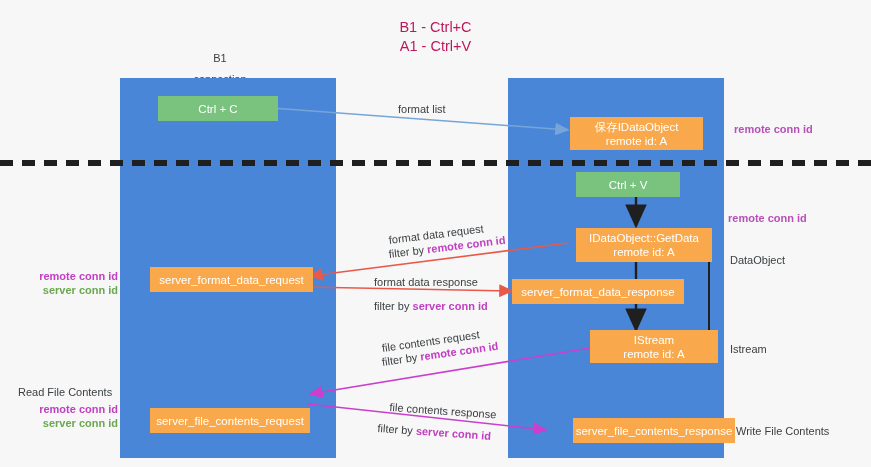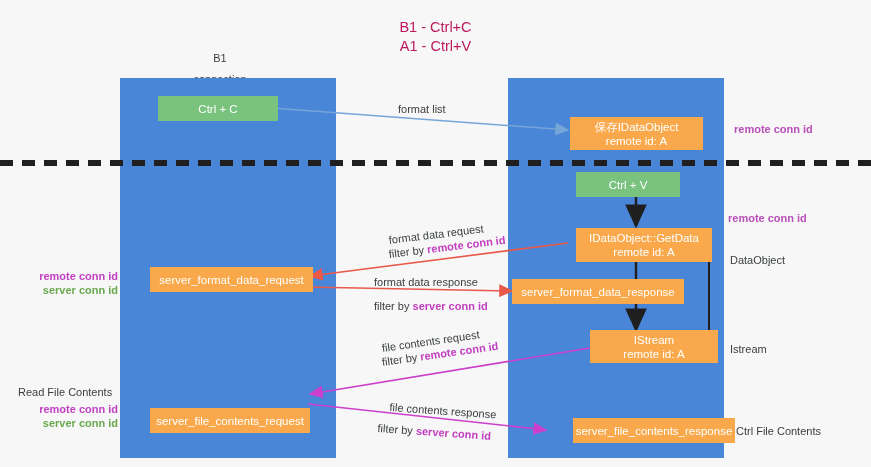--- a/index.html
+++ b/index.html
@@ -145,15 +145,15 @@
   <div class="lbl" style="left:18px;top:385px;text-align:left;width:100px;">Read File Contents</div>
   <div class="lbl" style="left:18px;top:402px;text-align:right;width:100px;">
     <div class="mag">remote conn id</div>
     <div class="grn">server conn id</div>
   </div>
 
   <div class="lbl mag2" style="left:734px;top:122px;">remote conn id</div>
   <div class="lbl mag2" style="left:728px;top:211px;">remote conn id</div>
   <div class="lbl" style="left:730px;top:232px;margin-top:21px;">DataObject</div>
   <div class="lbl" style="left:730px;top:342px;">Istream</div>
-  <div class="lbl" style="left:736px;top:424px;">Ctrl File Contents</div>
+  <div class="lbl" style="left:736px;top:424px;">Write File Contents</div>
 
 </div>
 
 </body></html>

